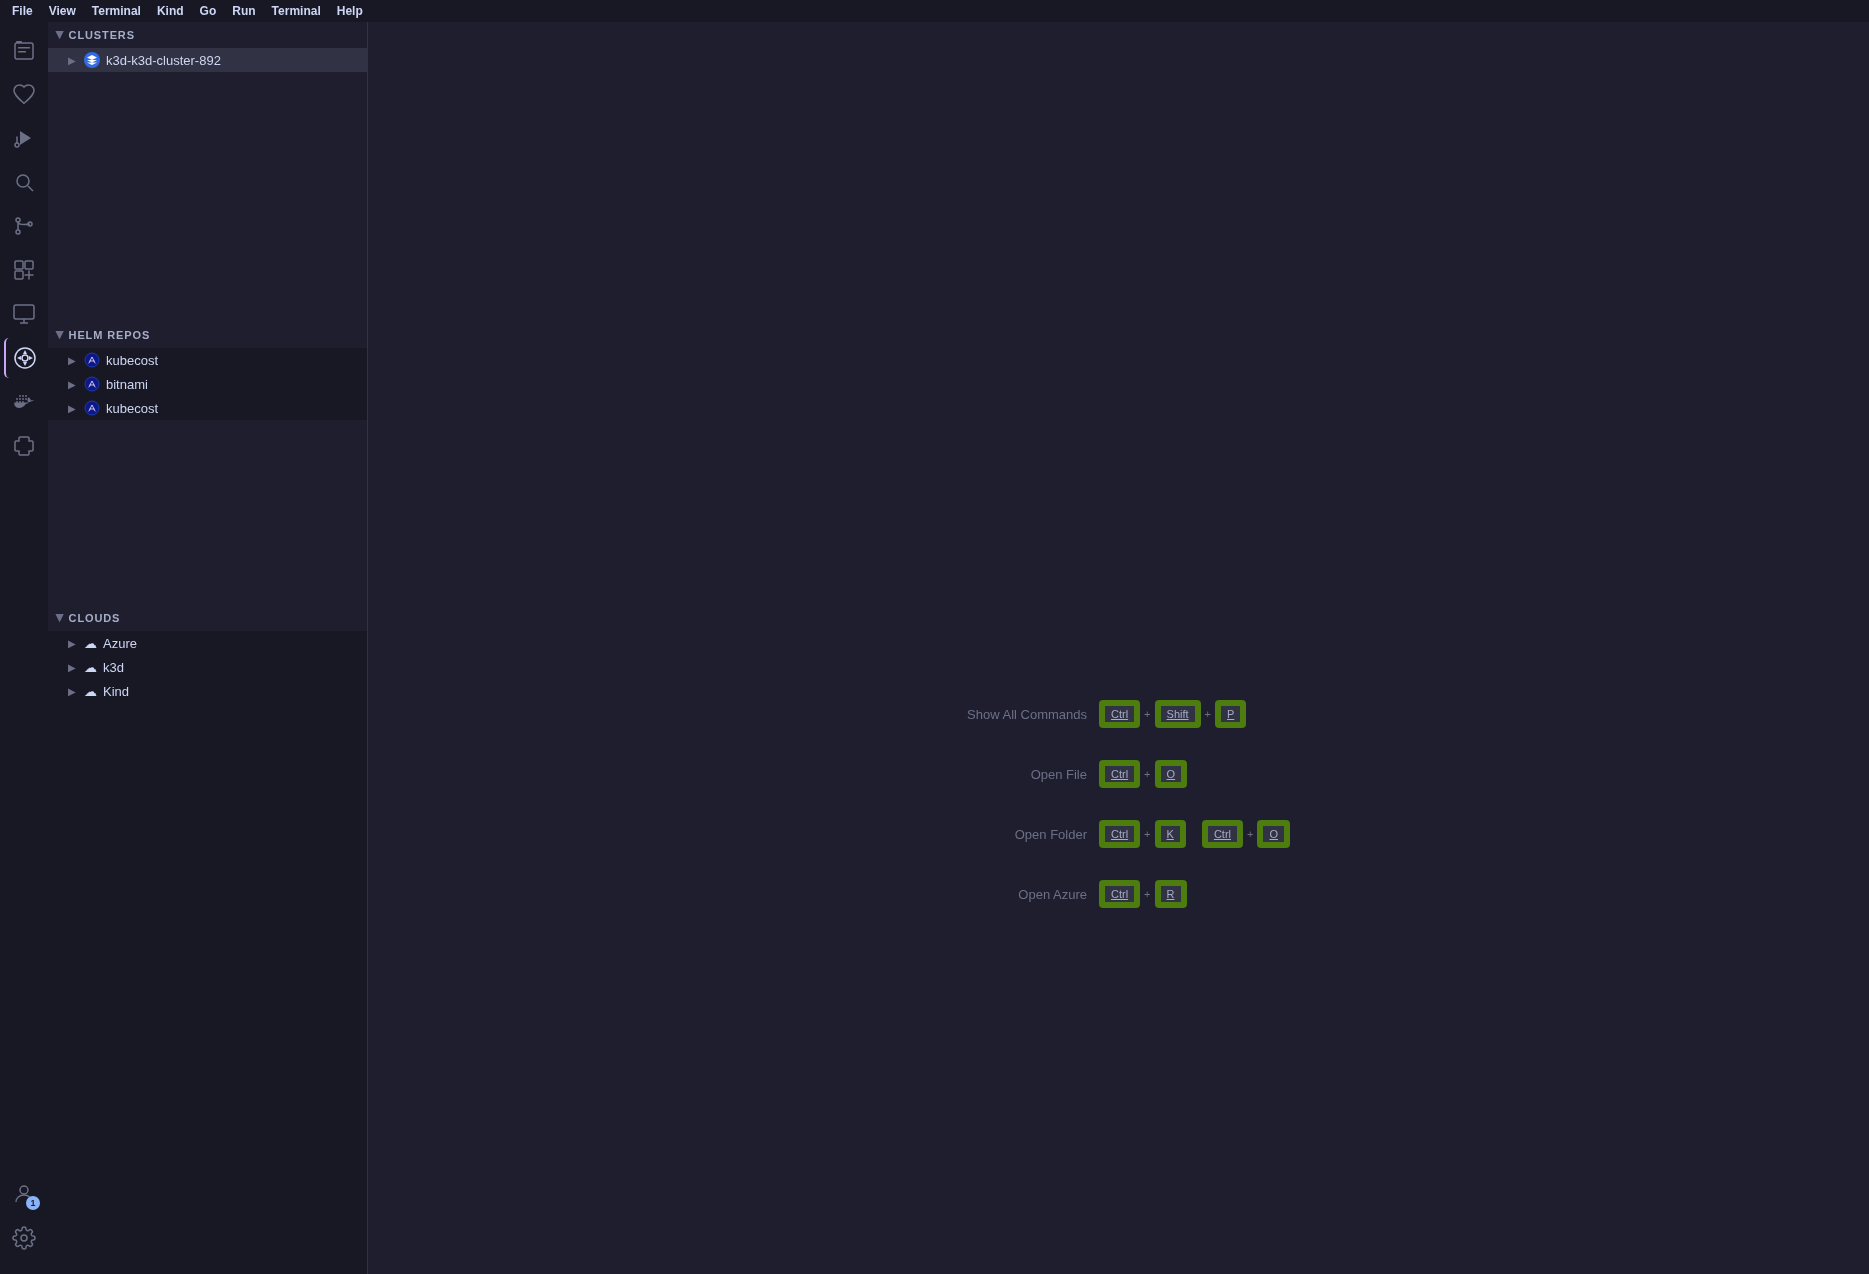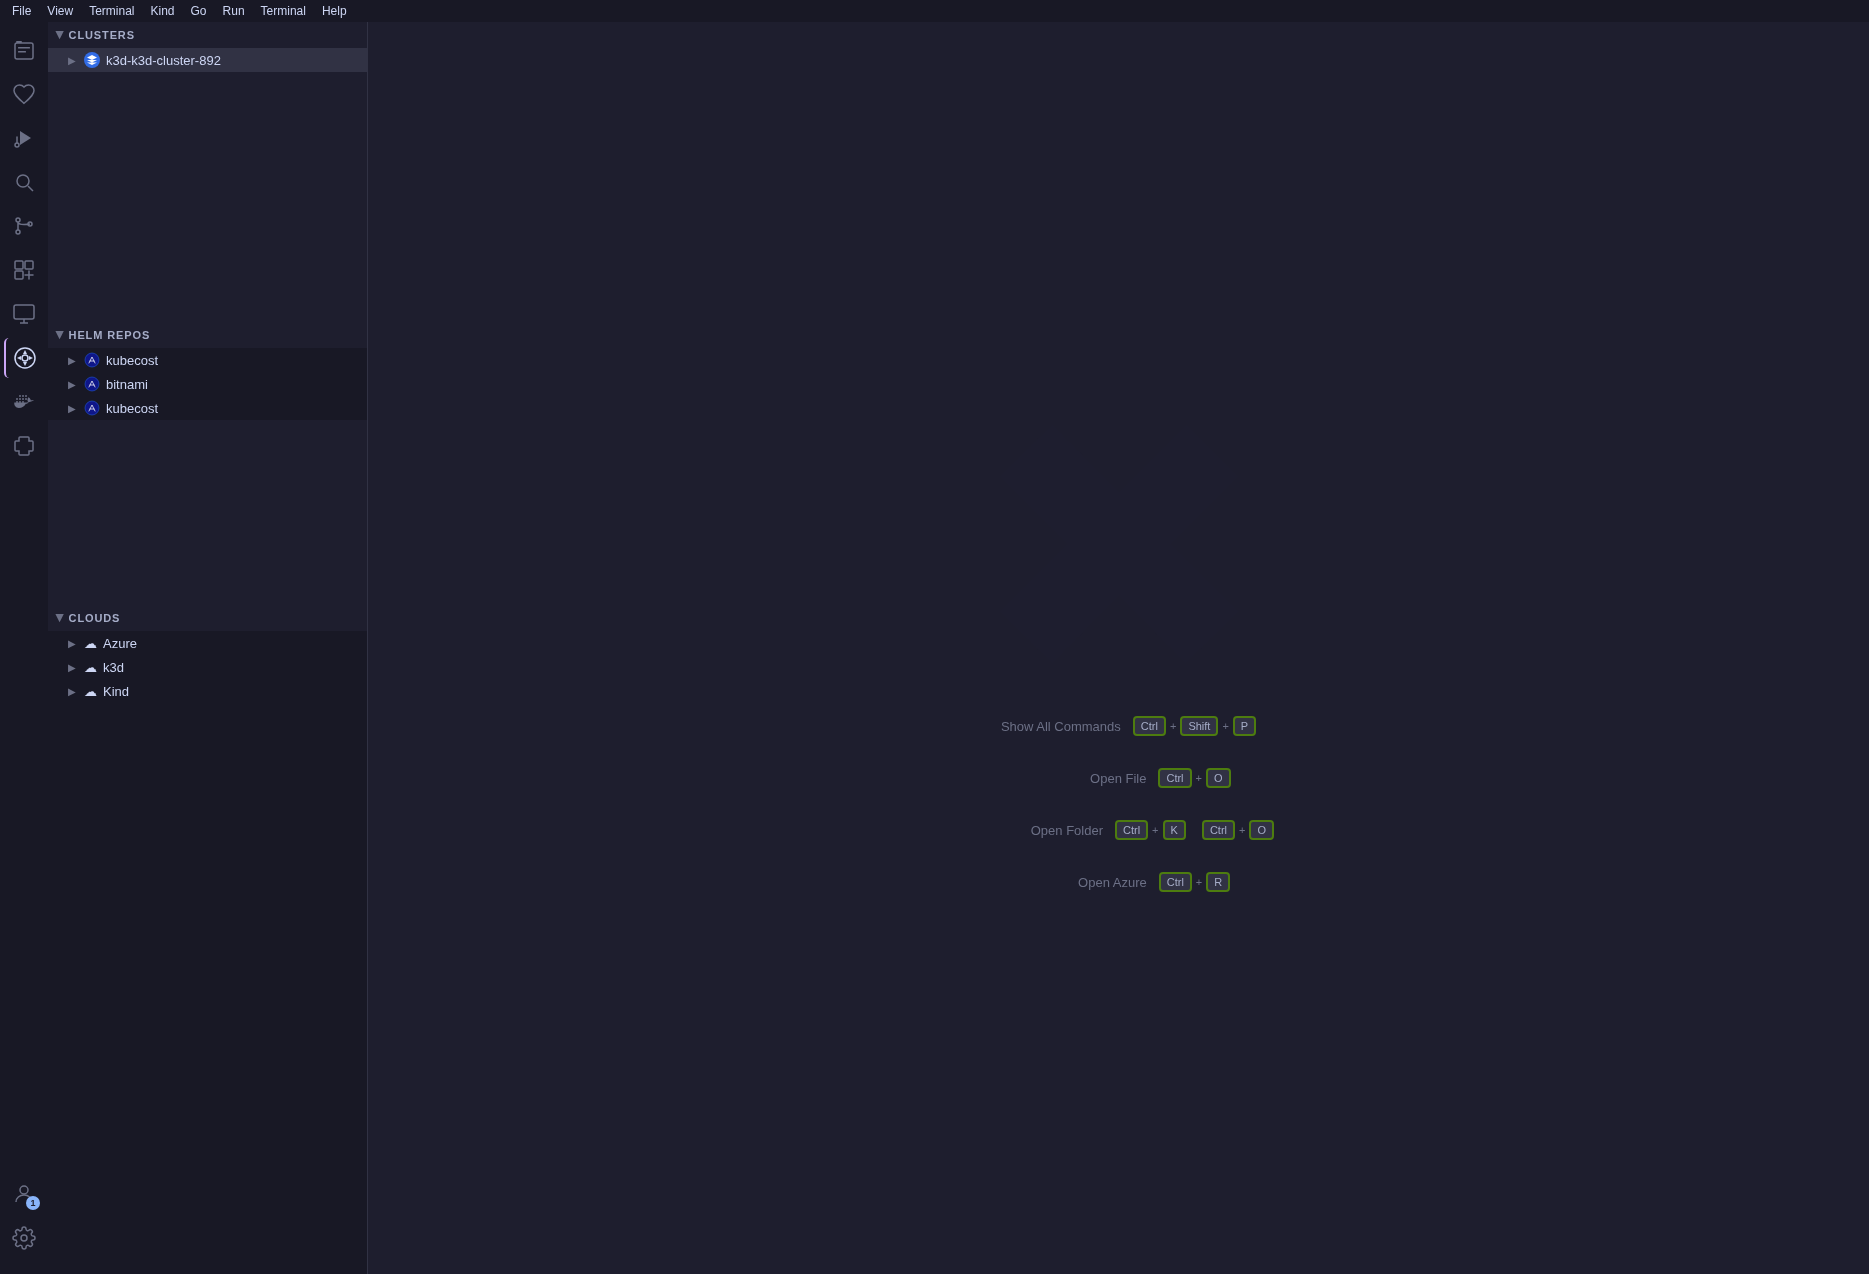--- a/index.html
+++ b/index.html
@@ -24,20 +24,21 @@
       padding: 0 4px;
       gap: 0;
       flex-shrink: 0;
       color: #cdd6f4;
       font-size: 12px;
     }
     .menu-bar-item {
       padding: 2px 8px;
       cursor: pointer;
       border-radius: 3px;
+      font-weight: bold;
     }
 
     
     .main-layout {
       display: flex;
       flex: 1;
       overflow: hidden;
     }
 
     
@@ -241,46 +242,47 @@
       width: 280px;
       height: 280px;
       opacity: 0.07;
     }
 
     
     .welcome-commands {
       display: flex;
       flex-direction: column;
       gap: 32px;
-      align-items: center;
+      align-items: flex-start;
     }
     .command-row {
       display: flex;
       align-items: center;
       gap: 12px;
     }
     .command-label {
       font-size: 13px;
       color: #6c7086;
       text-align: right;
       min-width: 140px;
     }
     .kbd-combo {
       display: flex;
       align-items: center;
       gap: 4px;
     }
     .kbd {
       background: #313244;
-      border: 2px solid #4d7c0f;
+      border: 6px solid #4d7c0f;
       border-radius: 4px;
       padding: 2px 6px;
       font-size: 11px;
       color: #a6adc8;
       font-family: 'Segoe UI', sans-serif;
+      text-decoration: underline;
     }
     .kbd-sep {
       color: #6c7086;
       font-size: 11px;
     }
 
     
     .sidebar-section-content {
       overflow: hidden;
     }

